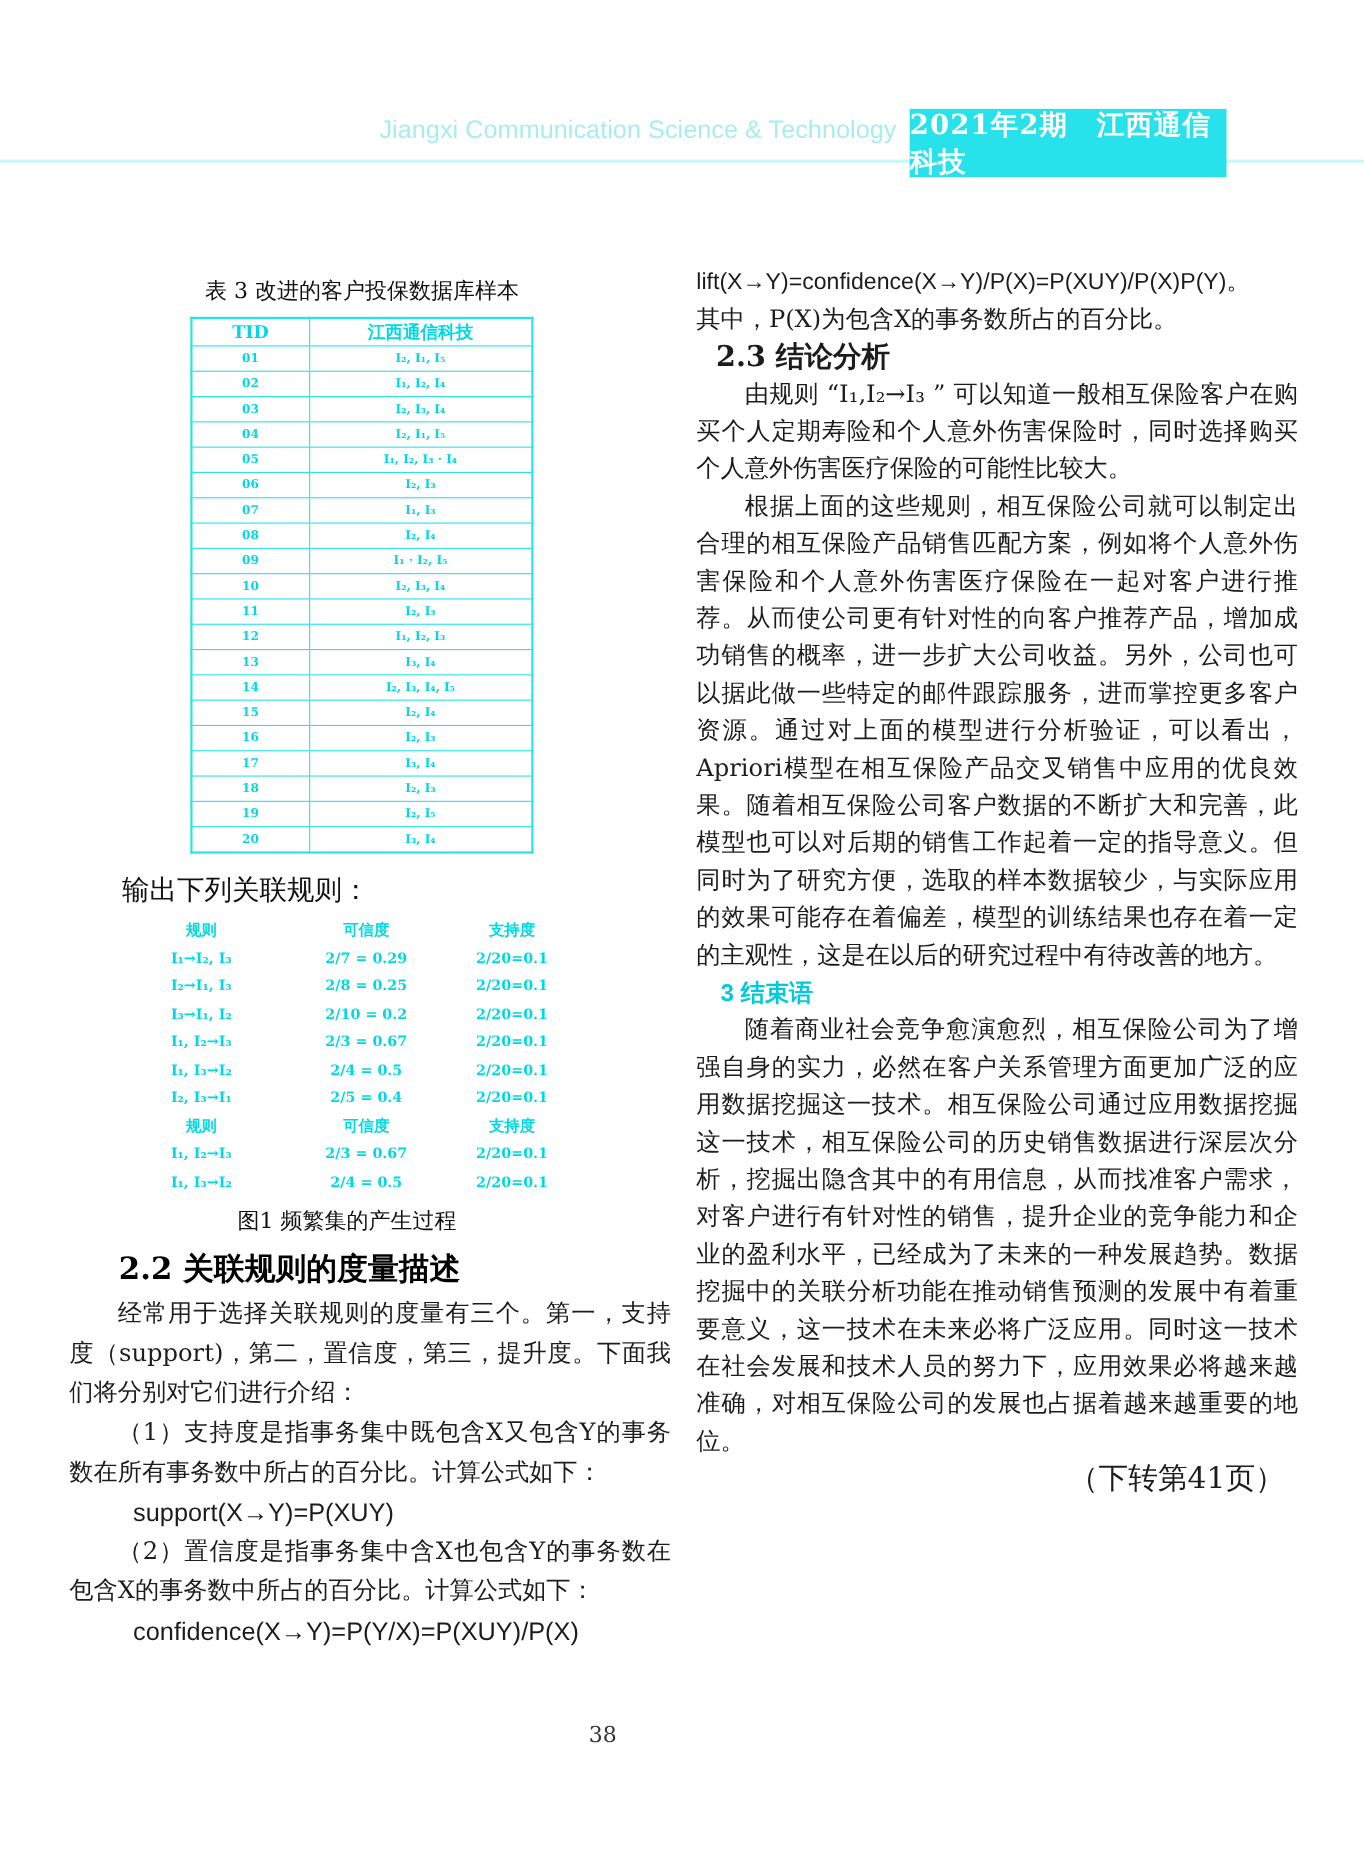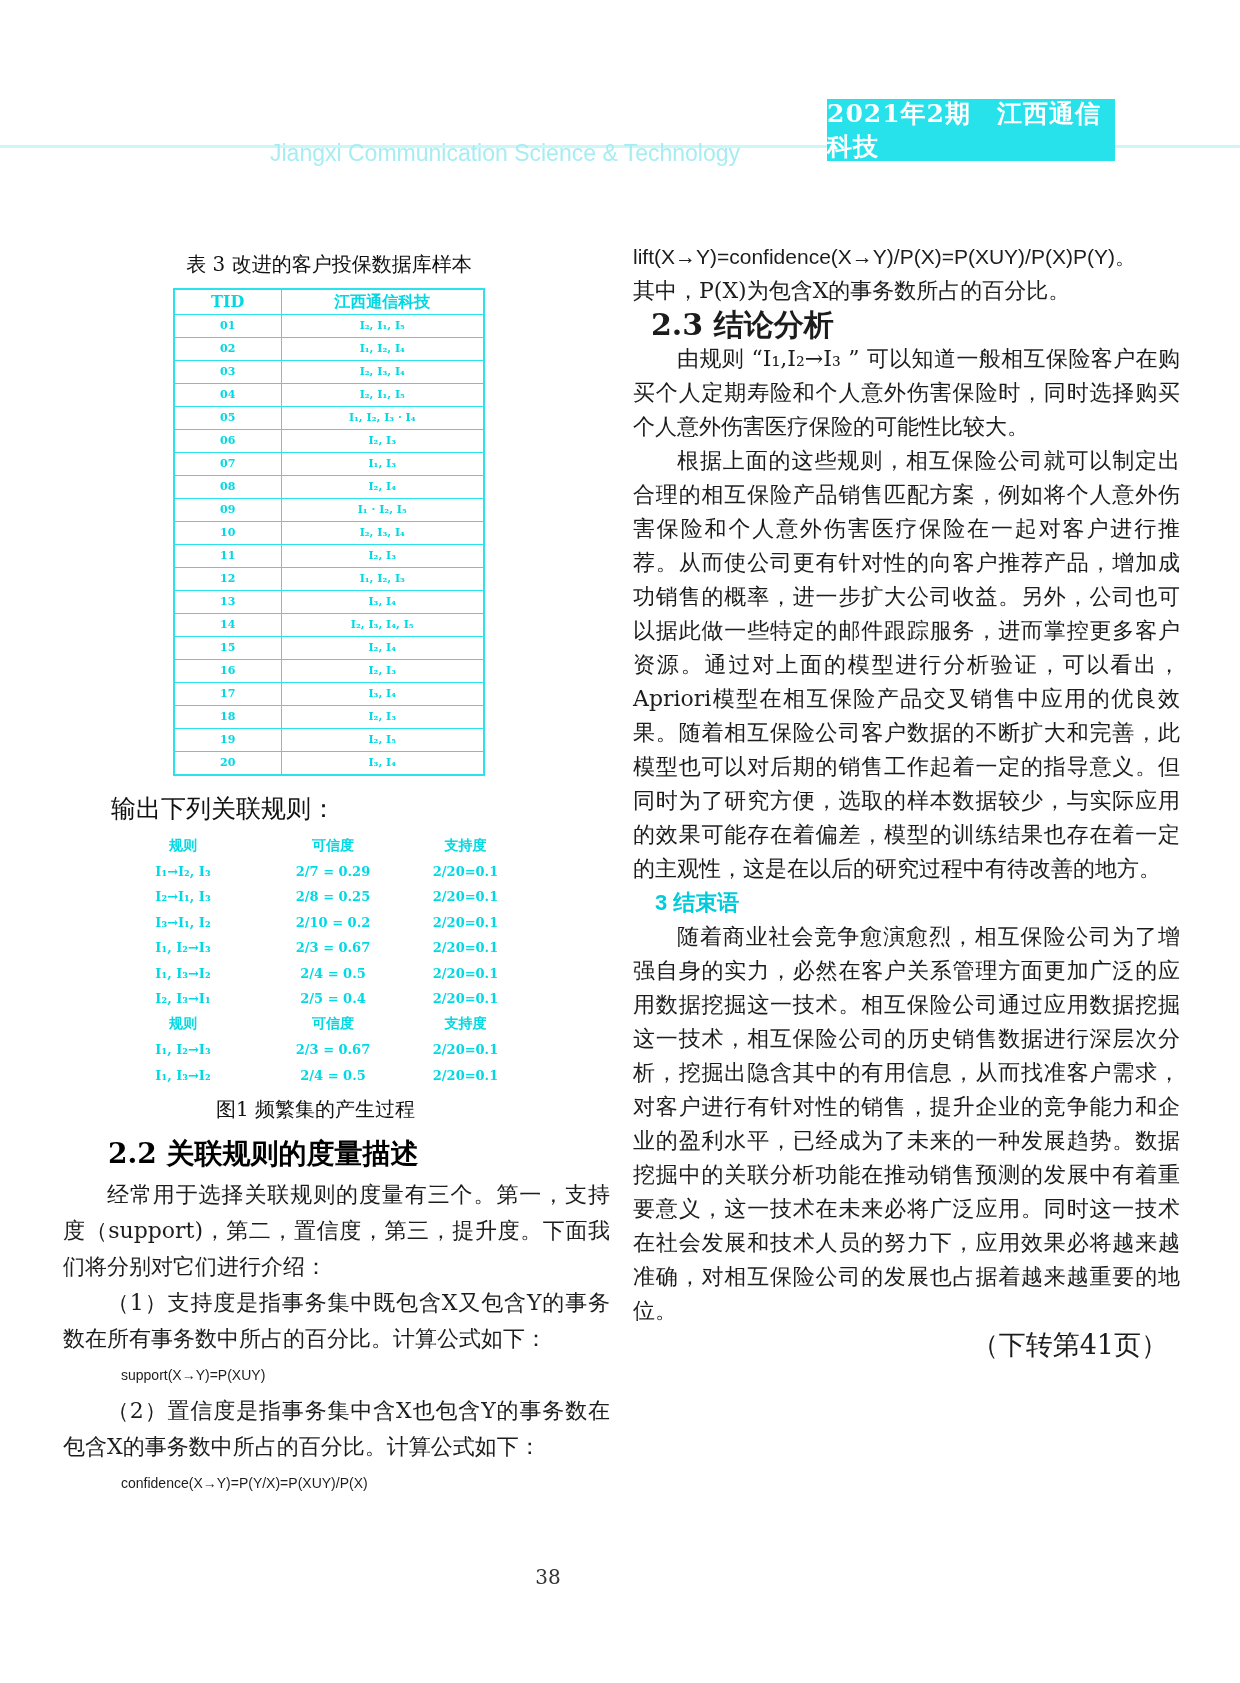--- a/index.html
+++ b/index.html
@@ -1,21 +1,21 @@
 <!DOCTYPE html>
 <html><head>
 <meta charset="utf-8">
 <style>
   html,body{margin:0;padding:0;background:#e8e8e8;}
   .page{position:relative;width:1240px;height:1683px;background:#ffffff;margin:0 auto;overflow:hidden;
         font-family:"DejaVu Serif","Liberation Serif",serif;}
   
   .hrule{position:absolute;top:145px;left:0;width:1240px;height:3px;background:#CDF6F8;}
-  .en-title{position:absolute;top:104px;left:270px;width:545px;
-            font-family:"Liberation Sans",sans-serif;font-size:23px;color:#A6EDF1;margin-top:36px;}
+  .en-title{position:absolute;top:104px;left:270px;width:545px;text-align:right;
+            font-family:"Liberation Sans",sans-serif;font-size:23px;color:#A6EDF1;}
   .badge{position:absolute;top:99px;left:827px;width:288px;height:62px;background:#27E2EB;
          display:flex;align-items:center;justify-content:center;color:#ffffff;
          font-size:25px;font-weight:bold;letter-spacing:1px;}
   
   .col-left{position:absolute;left:63px;top:245px;width:547px;}
   .col-right{position:absolute;left:633px;top:240px;width:547px;font-size:22px;line-height:34px;
              color:#1c1c1c;text-align:justify;}
   
   .tcaption{margin:6px 0 10px 110px;width:312px;text-align:center;font-size:20px;color:#111;}
   table.dtable{margin-left:110px;width:312px;border-collapse:collapse;border:2px solid #2AE2EC;table-layout:fixed;}
@@ -27,26 +27,26 @@
   .rules-intro{margin:16px 0 8px 48px;font-size:25px;color:#111;}
   .rrow{display:grid;grid-template-columns:150px 150px 115px;margin-left:45px;height:25.5px;
         align-items:center;}
   .rrow span{display:block;text-align:center;color:#00D9E3;font-weight:bold;font-size:13px;}
   .rrow.rhead span{font-size:14px;}
   .fig-caption{width:415px;margin:8px 0 0 45px;text-align:center;font-size:20px;color:#111;}
   .h-bold{font-size:28px;font-weight:bold;color:#000;margin:12px 0 4px 45px;}
   .ltext{font-size:22px;line-height:36px;color:#1c1c1c;text-align:justify;}
   .ltext p{margin:0;}
   p.body{text-indent:2em;}
-  p.formula{padding-left:58px;font-family:"Liberation Sans",sans-serif;font-size:14px;}
+  p.formula{padding-left:58px;font-family:"Liberation Sans",sans-serif;font-size:23px;}
   
   .col-right p{margin:0;}
   .col-right p.indent{text-indent:2em;}
   .col-right p.formula{font-family:"Liberation Sans",sans-serif;font-size:21px;padding-left:0;}
-  .h23{font-weight:bold;font-size:30px;margin:2px 0;padding-left:18px;}
+  .h23{font-weight:bold;font-size:26px;margin:2px 0;padding-left:18px;}
   .h3{color:#00CBDB;font-weight:bold;font-size:22px;font-family:"Liberation Sans",sans-serif;
       margin:40px 0 8px 0;padding-left:22px;text-align:left;}
   .continues{text-align:right;margin-top:12px;padding-right:12px;font-size:27px;}
   .pagenum{position:absolute;left:518px;top:1565px;width:60px;text-align:center;font-size:20px;color:#333;}
 </style>
 </head>
 <body>
 
 <div class="page">
 

